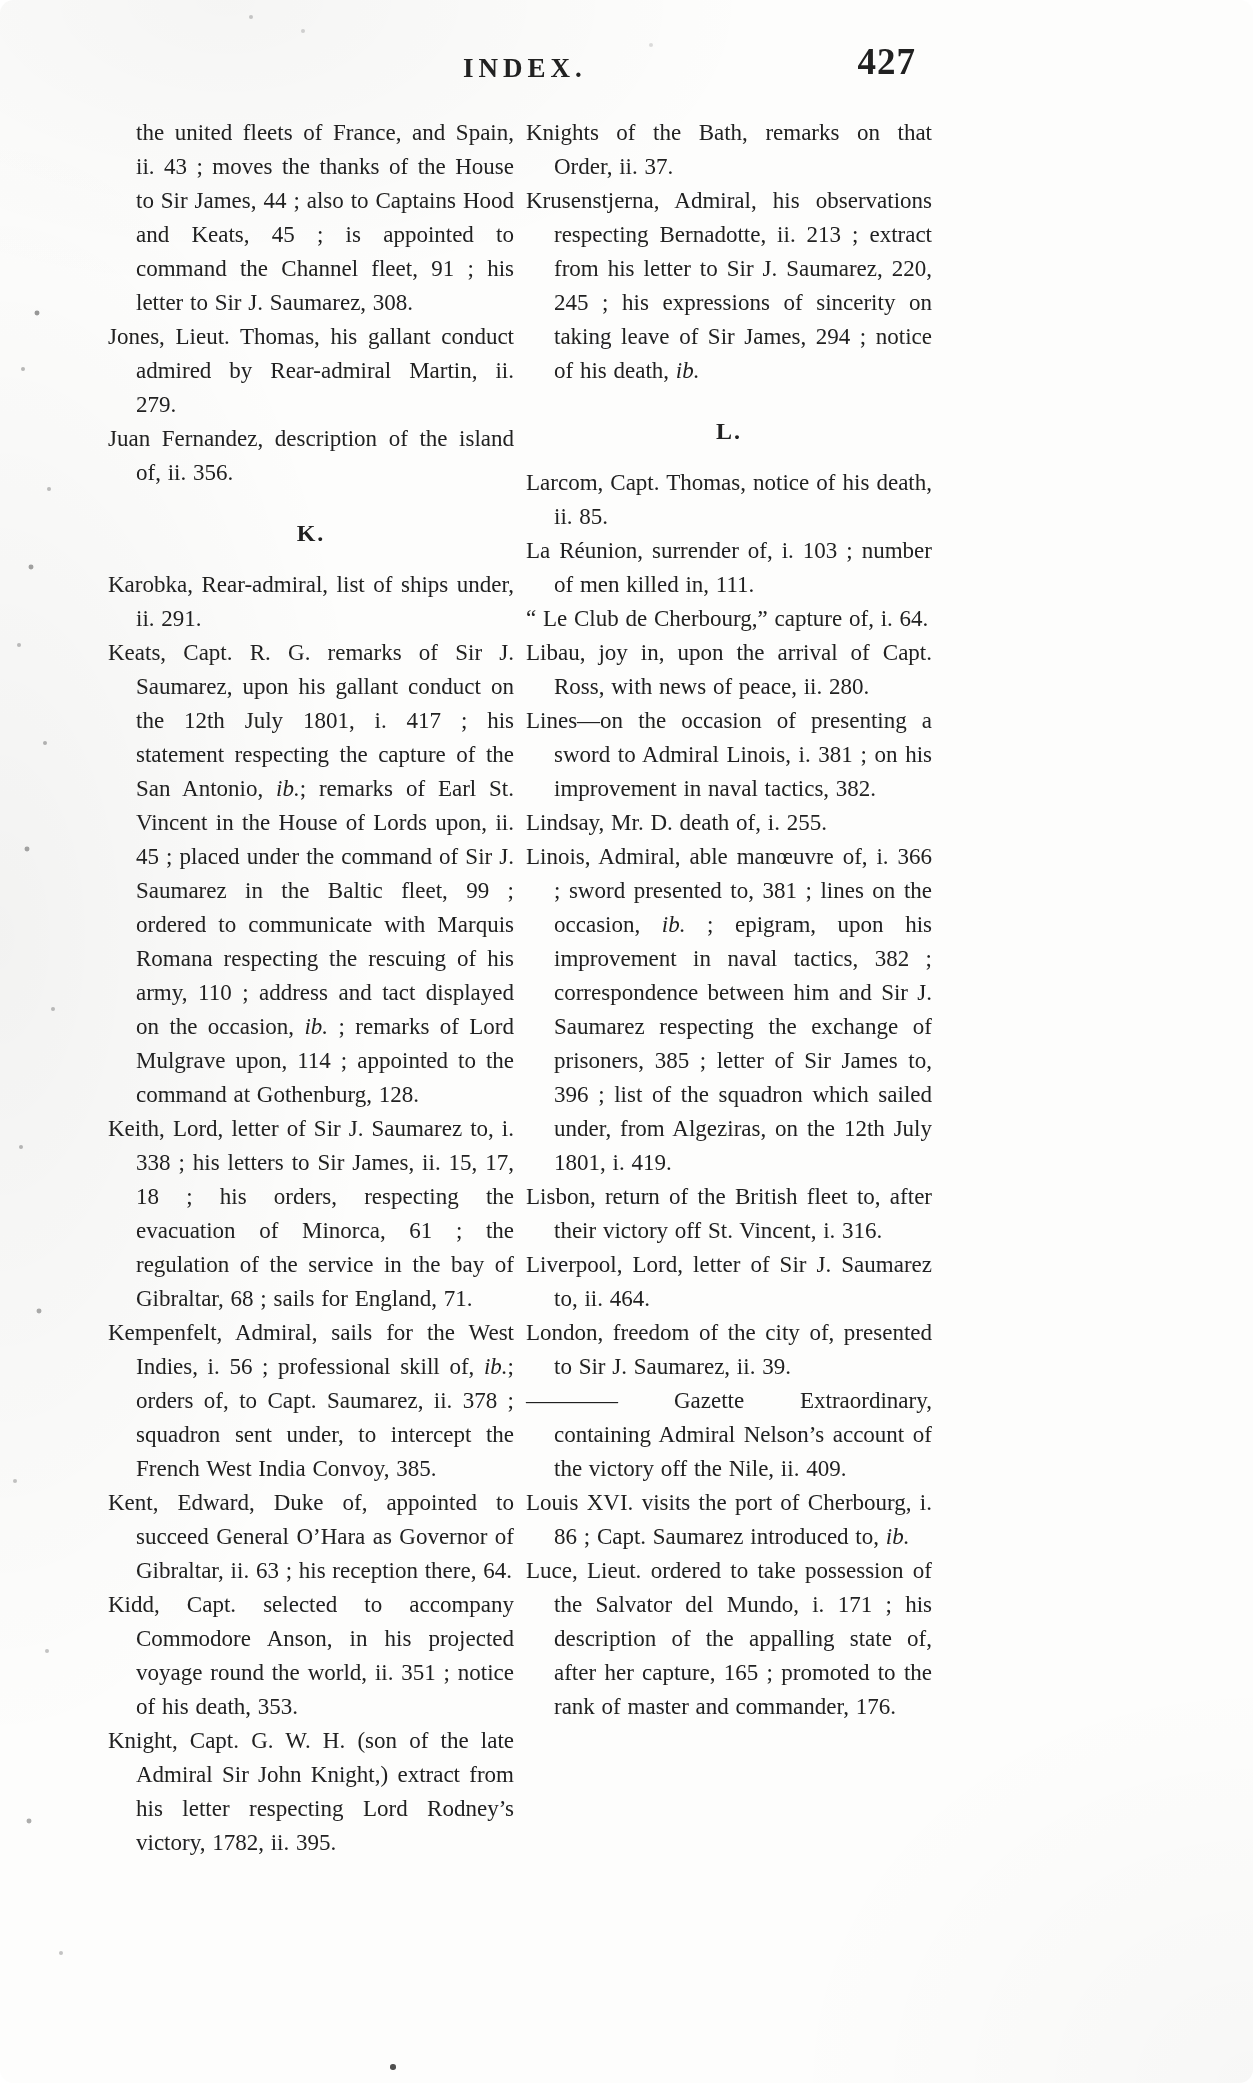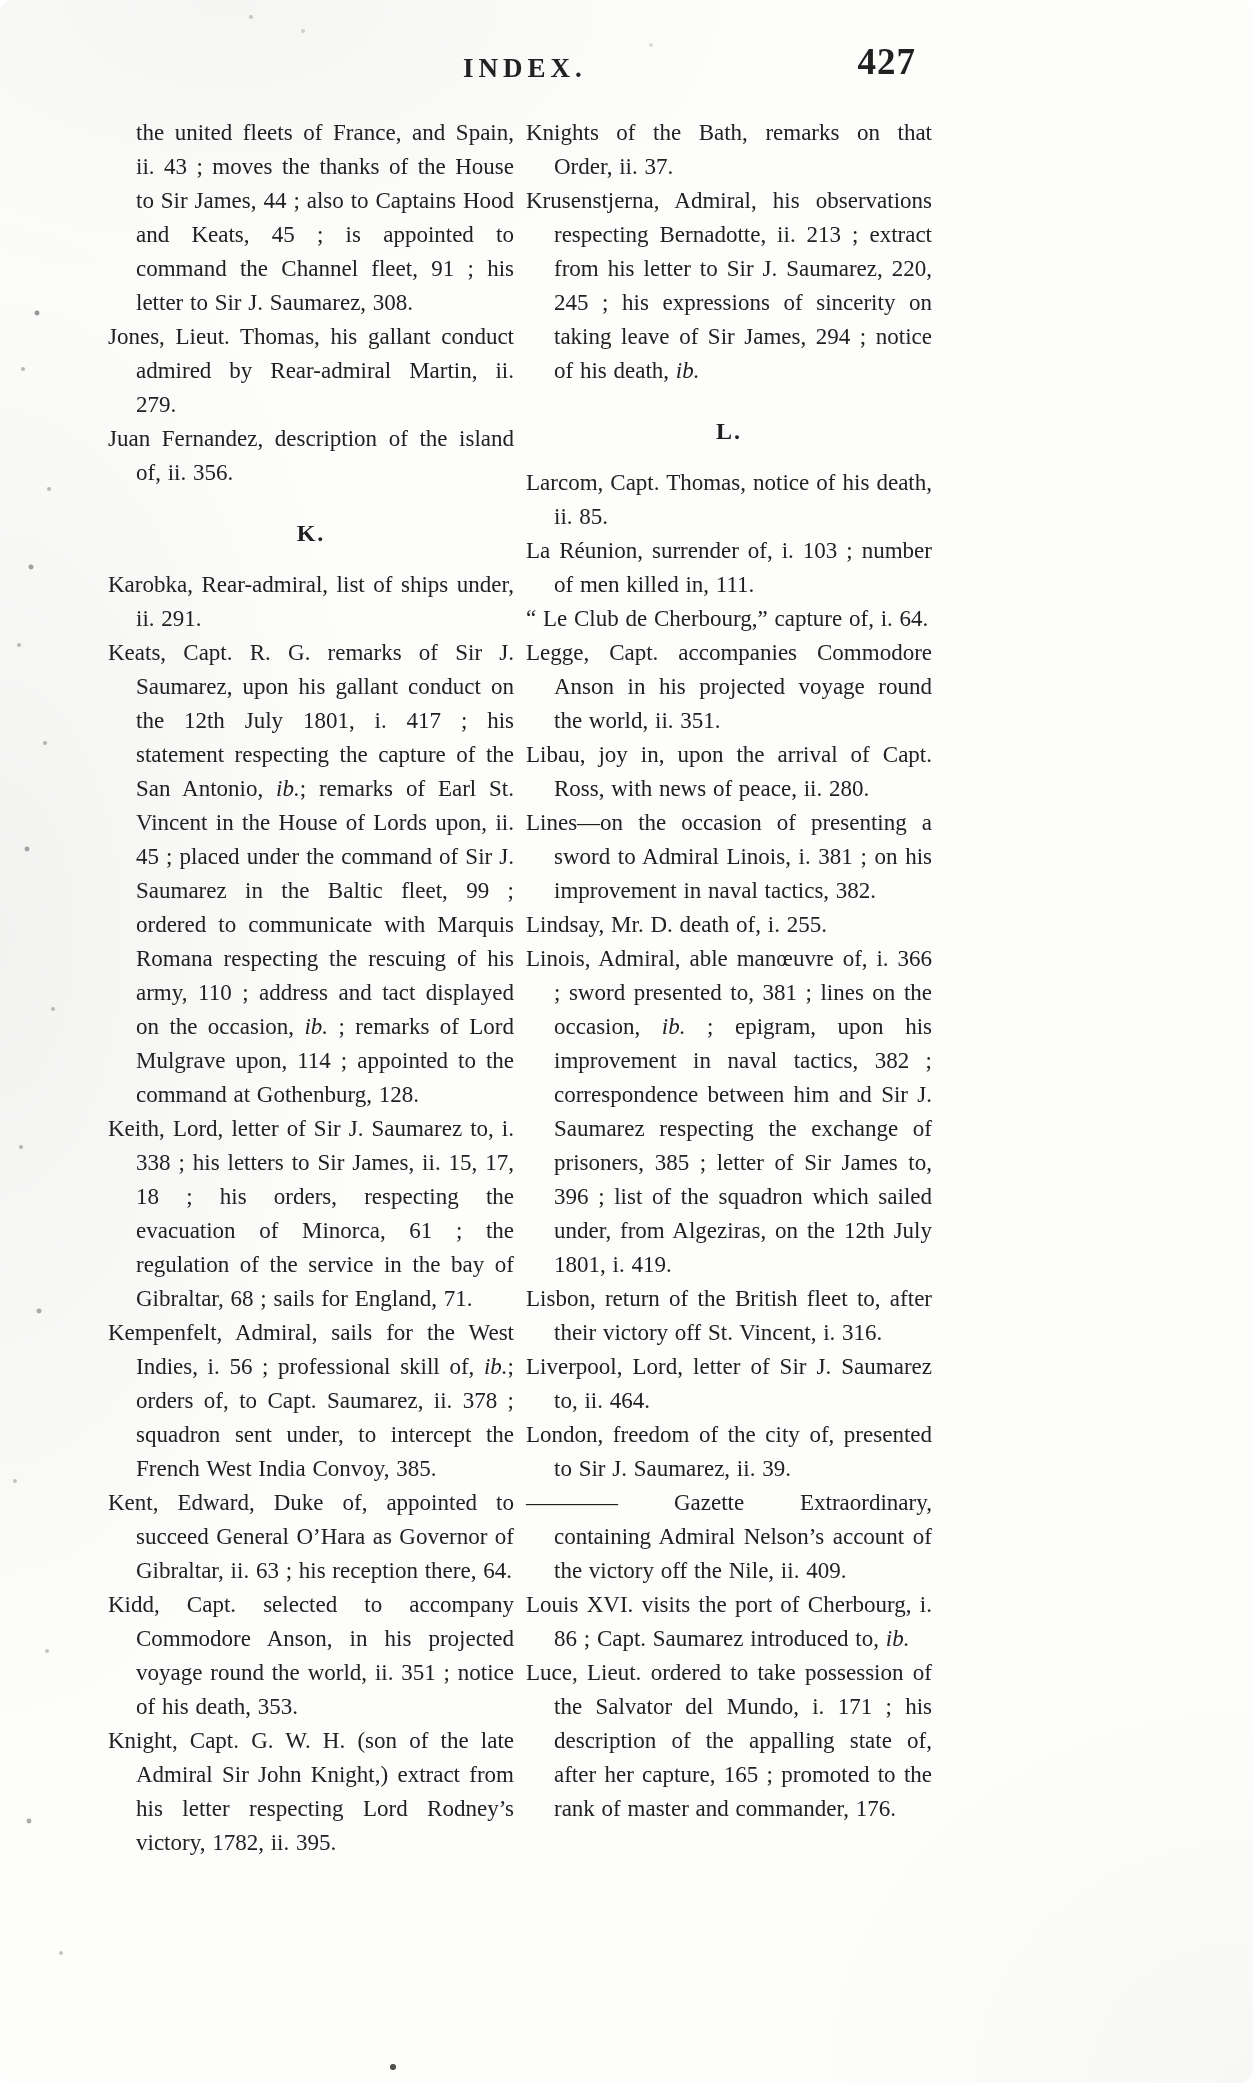--- a/index.html
+++ b/index.html
@@ -133,21 +133,20 @@
         <p class="entry">Kidd, Capt. selected to accompany Commodore Anson, in his projected voyage round the world, ii. 351 ; notice of his death, 353.</p>
         <p class="entry">Knight, Capt. G. W. H. (son of the late Admiral Sir John Knight,) extract from his letter respecting Lord Rodney’s victory, 1782, ii. 395.</p>
       </div>
     <div class="column" id="right-column">
         <p class="entry">Knights of the Bath, remarks on that Order, ii. 37.</p>
         <p class="entry">Krusenstjerna, Admiral, his observations respecting Bernadotte, ii. 213 ; extract from his letter to Sir J. Saumarez, 220, 245 ; his expressions of sincerity on taking leave of Sir James, 294 ; notice of his death, <i>ib.</i></p>
         <div class="section-heading">L.</div>
         <p class="entry">Larcom, Capt. Thomas, notice of his death, ii. 85.</p>
         <p class="entry">La Réunion, surrender of, i. 103 ; number of men killed in, 111.</p>
         <p class="entry">“ Le Club de Cherbourg,” capture of, i. 64.</p>
-        <p class="entry">Legge, Capt. accompanies Commodore Anson in his projected voyage round the world, ii. 351.</p>
         <p class="entry">Libau, joy in, upon the arrival of Capt. Ross, with news of peace, ii. 280.</p>
         <p class="entry">Lines—on the occasion of presenting a sword to Admiral Linois, i. 381 ; on his improvement in naval tactics, 382.</p>
         <p class="entry">Lindsay, Mr. D. death of, i. 255.</p>
         <p class="entry">Linois, Admiral, able manœuvre of, i. 366 ; sword presented to, 381 ; lines on the occasion, <i>ib.</i> ; epigram, upon his improvement in naval tactics, 382 ; correspondence between him and Sir J. Saumarez respecting the exchange of prisoners, 385 ; letter of Sir James to, 396 ; list of the squadron which sailed under, from Algeziras, on the 12th July 1801, i. 419.</p>
         <p class="entry">Lisbon, return of the British fleet to, after their victory off St. Vincent, i. 316.</p>
         <p class="entry">Liverpool, Lord, letter of Sir J. Saumarez to, ii. 464.</p>
         <p class="entry">London, freedom of the city of, presented to Sir J. Saumarez, ii. 39.</p>
         <p class="entry">———— Gazette Extraordinary, containing Admiral Nelson’s account of the victory off the Nile, ii. 409.</p>
         <p class="entry">Louis XVI. visits the port of Cherbourg, i. 86 ; Capt. Saumarez introduced to, <i>ib.</i></p>
         <p class="entry">Luce, Lieut. ordered to take possession of the Salvator del Mundo, i. 171 ; his description of the appalling state of, after her capture, 165 ; promoted to the rank of master and commander, 176.</p>

